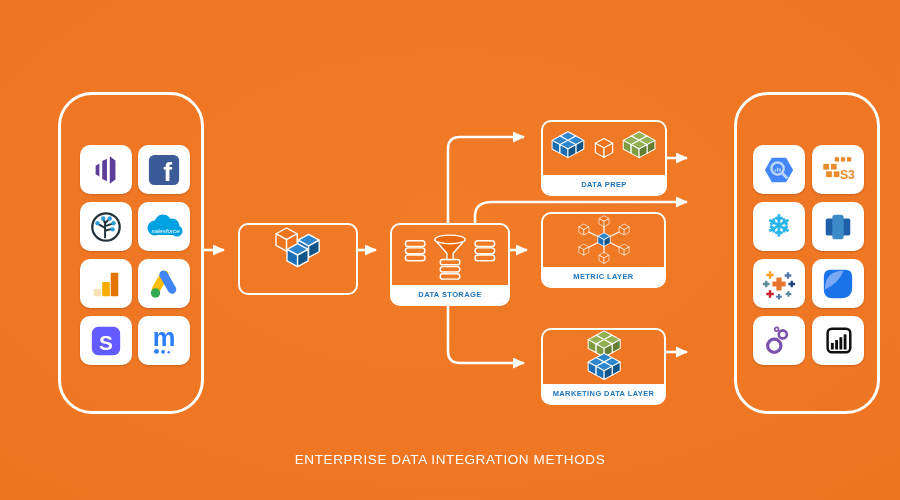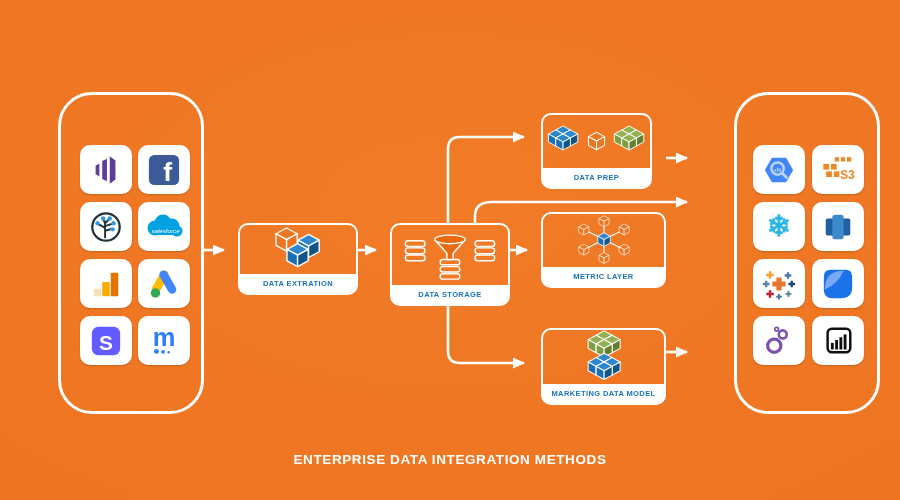--- a/index.html
+++ b/index.html
@@ -13,21 +13,21 @@
   .panel{position:absolute;width:146px;height:322px;border:3px solid #fff;border-radius:34px;box-sizing:border-box;}
   .panel.left{left:58px;top:92px;}
   .panel.right{left:702px;top:92px;margin-left:32px;}
   .tile{position:absolute;width:52px;height:49px;background:#fff;border-radius:10px;
     display:flex;align-items:center;justify-content:center;box-shadow:0 1px 2px rgba(0,0,0,.18);}
   .node{position:absolute;border:2.5px solid #fff;border-radius:10px;box-sizing:border-box;}
   .node-icon{position:absolute;left:0;right:0;top:0;bottom:19px;display:flex;align-items:center;justify-content:center;}
   .node-label{position:absolute;left:0;right:0;bottom:0;height:19px;background:#fff;border-radius:0 0 7px 7px;
     display:flex;align-items:center;justify-content:center;color:#1B75BC;font-size:7.5px;font-weight:bold;letter-spacing:.4px;}
   .diagram-title{position:absolute;left:0;right:0;top:452px;text-align:center;color:#fff;
-    font-size:13.5px;font-weight:bold;letter-spacing:.6px;}
+    font-size:13.5px;font-weight:normal;letter-spacing:.6px;}
   .glyph-snowflake{font-size:29px;line-height:1;color:#29B5E8;font-weight:bold;}
   svg text{font-family:"Liberation Sans",sans-serif;}
 </style>
 </head>
 <body>
 
 <div class="canvas">
 
   <svg width="0" height="0" style="position:absolute" xmlns:xlink="http://www.w3.org/1999/xlink">
     <defs>
@@ -153,21 +153,20 @@
   </div>
 
   <div class="node" style="left:238px;top:223px;width:120px;height:72px">
     <div class="node-icon">
       <svg width="110" height="48" viewBox="0 0 120 52" xmlns:xlink="http://www.w3.org/1999/xlink">
         <use href="#cubeO" xlink:href="#cubeO" transform="translate(36,2) scale(1.05)"></use>
         <use href="#cubeB" xlink:href="#cubeB" transform="translate(60,9) scale(1.05)"></use>
         <use href="#cubeB" xlink:href="#cubeB" transform="translate(48,19) scale(1.05)"></use>
       </svg>
     </div>
-    <div class="node-label">DATA EXTRATION</div>
   </div>
 
   <div class="node" style="left:390px;top:223px;width:120px;height:83px">
     <div class="node-icon">
       <svg width="112" height="50" viewBox="0 0 120 56">
         <g stroke="#fff" stroke-width="1.6" fill="none">
           <rect x="10" y="12" width="22" height="6.5" rx="3.2"></rect>
             <rect x="10" y="20" width="22" height="6.5" rx="3.2"></rect>
             <rect x="10" y="28" width="22" height="6.5" rx="3.2"></rect>
           <rect x="88" y="12" width="22" height="6.5" rx="3.2"></rect>
@@ -177,21 +176,21 @@
             <rect x="49" y="41" width="22" height="6" rx="3"></rect>
             <rect x="49" y="49" width="22" height="6" rx="3"></rect>
         </g>
         <path d="M43.5 11.5 76.5 11.5 63.5 26 63.5 33 56.5 33 56.5 26 Z" fill="#E9690F" stroke="#fff" stroke-width="1.6" stroke-linejoin="round"></path>
         <ellipse cx="60" cy="10.5" rx="17" ry="4.8" fill="#E9690F" stroke="#fff" stroke-width="1.6"></ellipse>
       </svg>
     </div>
     <div class="node-label">DATA STORAGE</div>
   </div>
 
-  <div class="node" style="left:541px;top:113px;width:111px;height:76px">
+  <div class="node" style="left:541px;top:120px;width:126px;height:76px">
     <div class="node-icon">
       <svg width="116" height="50" viewBox="0 0 120 52" xmlns:xlink="http://www.w3.org/1999/xlink">
         <use href="#clusterB" xlink:href="#clusterB" transform="translate(6,8) scale(0.75)"></use>
         <use href="#cubeO" xlink:href="#cubeO" transform="translate(51,15) scale(0.82)"></use>
         <use href="#clusterG" xlink:href="#clusterG" transform="translate(80,8) scale(0.75)"></use>
       </svg>
     </div>
     <div class="node-label">DATA PREP</div>
   </div>
 
@@ -211,21 +210,21 @@
     <div class="node-label">METRIC LAYER</div>
   </div>
 
   <div class="node" style="left:541px;top:328px;width:125px;height:77px">
     <div class="node-icon">
       <svg width="116" height="56" viewBox="0 0 120 60" xmlns:xlink="http://www.w3.org/1999/xlink">
         <use href="#clusterG" xlink:href="#clusterG" transform="translate(43,2) scale(0.78)"></use>
         <use href="#clusterB" xlink:href="#clusterB" transform="translate(43,26) scale(0.78)"></use>
       </svg>
     </div>
-    <div class="node-label">MARKETING DATA MODEL</div>
+    <div class="node-label">MARKETING DATA LAYER</div>
   </div>
 
   <div class="panel right">
     <div class="tile" style="left:16px;top:50px">
       <svg width="34" height="34" viewBox="0 0 36 36">
         <polygon points="3,18 10.5,5 25.5,5 33,18 25.5,31 10.5,31" fill="#4386FA"></polygon>
         <circle cx="16.5" cy="16.5" r="6.5" fill="none" stroke="#BDD5FC" stroke-width="2.6"></circle>
         <path d="M14 17.5v2 M16.5 15.5v4 M19 16.5v3" stroke="#BDD5FC" stroke-width="1.6"></path>
         <path d="M21.5 21.5 26 26" stroke="#BDD5FC" stroke-width="3" stroke-linecap="round"></path>
       </svg>

